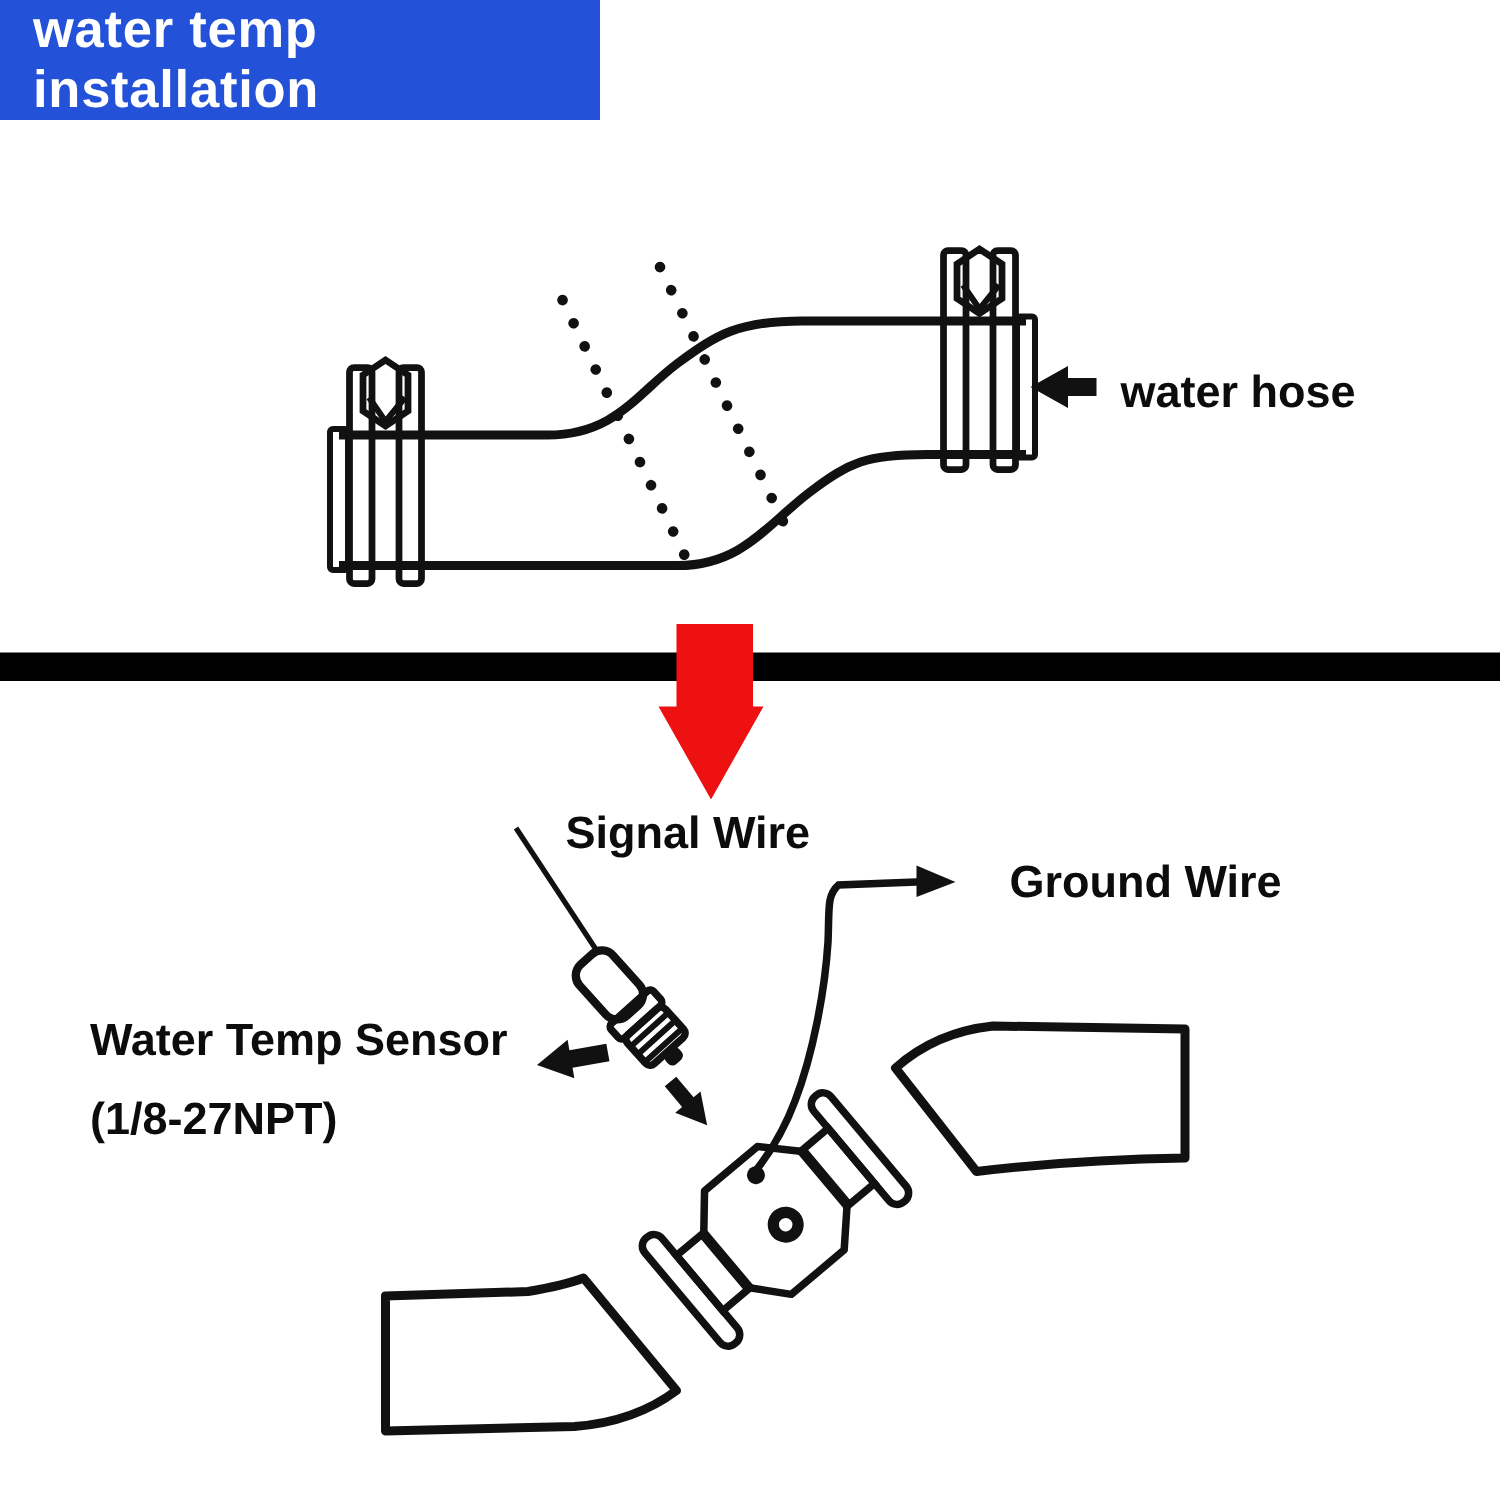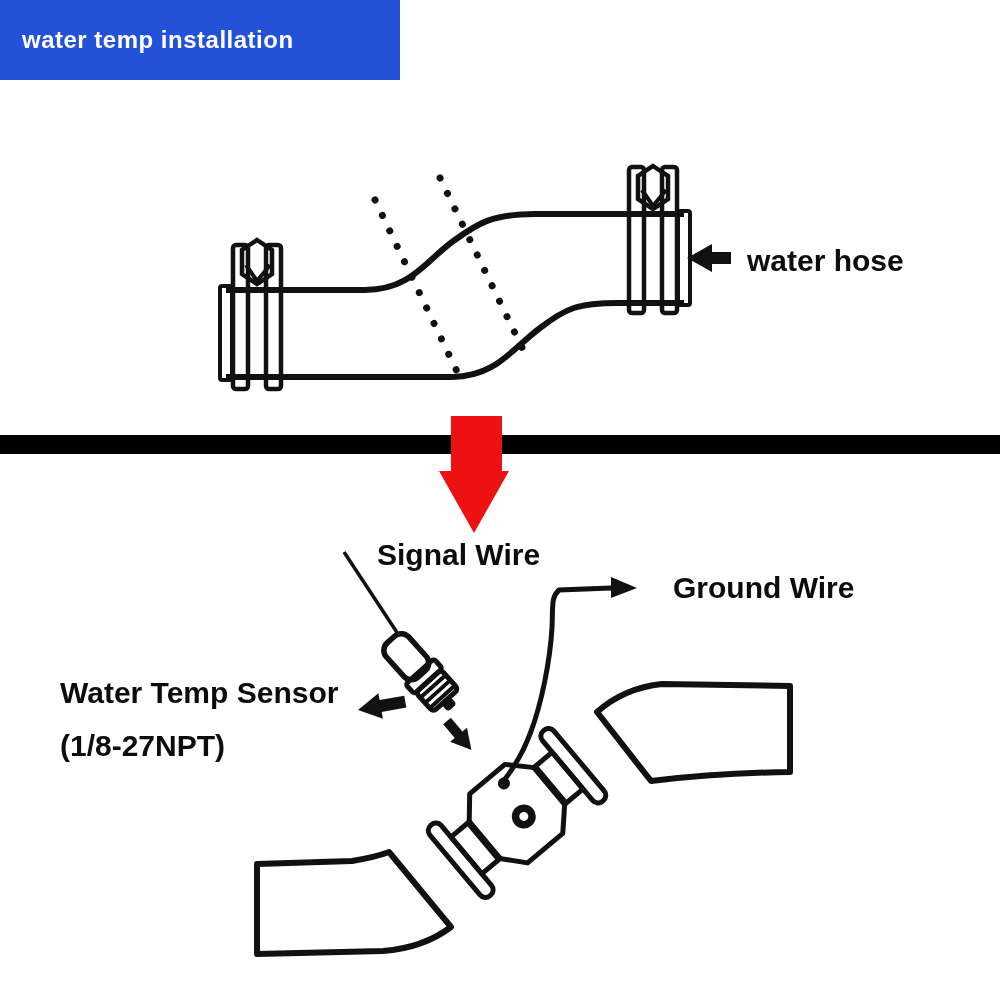--- a/index.html
+++ b/index.html
@@ -1,20 +1,20 @@
 <!DOCTYPE html>
 <html><head>
 <meta charset="utf-8">
 <style>
   html,body{margin:0;padding:0;background:#ffffff;}
   .stage{position:relative;width:1000px;height:1000px;background:#ffffff;overflow:hidden;
          font-family:"Liberation Sans",sans-serif;}
   .banner{position:absolute;left:0;top:0;width:400px;height:80px;background:#2351d8;
           display:flex;align-items:center;}
-  .banner span{color:#ffffff;font-size:24px;font-weight:bold;padding-left:22px;letter-spacing:.5px;}
+  .banner span{color:#ffffff;font-size:35px;font-weight:bold;padding-left:22px;letter-spacing:.5px;}
   svg{position:absolute;left:0;top:0;}
   .ink{stroke:#111111;fill:none;}
   .lbl{font-family:"Liberation Sans",sans-serif;font-weight:bold;font-size:30px;fill:#0c0c0c;}
 </style>
 </head>
 <body>
 
 <div class="stage">
 
   <div class="banner">

